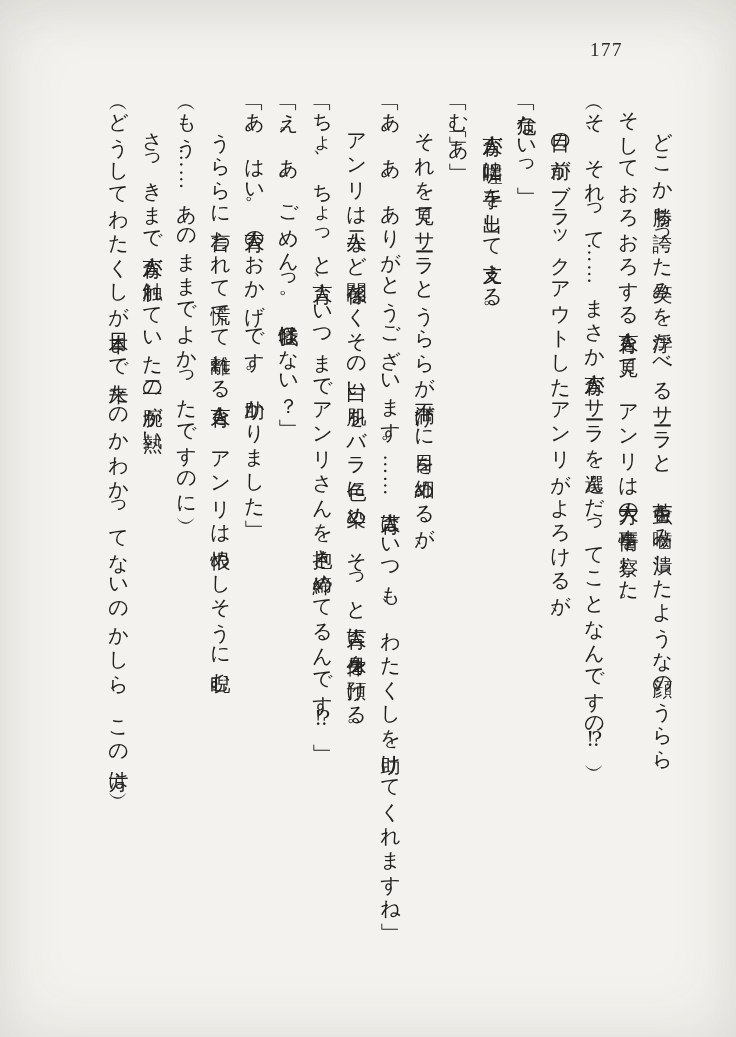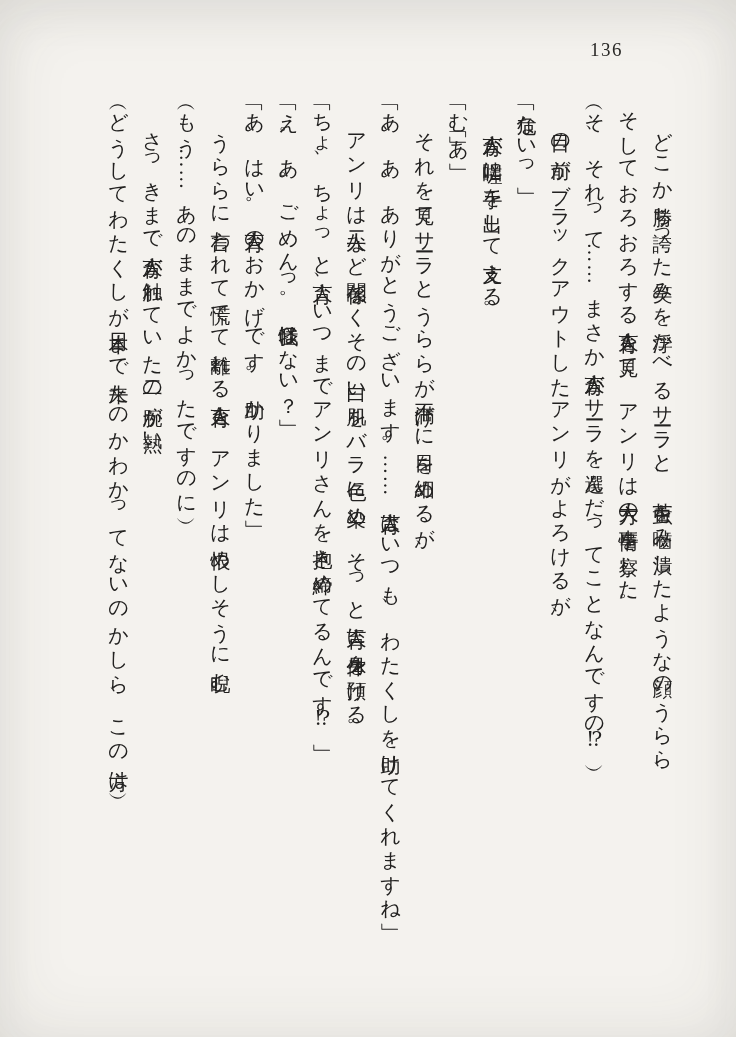--- a/index.html
+++ b/index.html
@@ -52,21 +52,21 @@
     white-space: nowrap;
   }
   .text-block p.indent {
     text-indent: 21px;
   }
 </style>
 </head>
 <body>
 
 <div class="page">
-  <div class="page-number">136</div>
+  <div class="page-number">177</div>
 
   <div class="text-block">
 
   <p class="indent">どこか勝ち誇った笑みを浮かべるサーラと、苦虫を嚙み潰したような顔のうらら、</p>
       <p>そしておろおろする育人を見て、アンリは大方の事情を察した。</p>
       <p>（そ、それって……まさか育人がサーラを選んだってことなんですの⁉）</p>
       <p class="indent">目の前がブラックアウトしたアンリがよろけるが、</p>
       <p>「危ないっ」</p>
       <p class="indent">育人が咄嗟に手を出して支える。</p>
       <p>「む」「あ」</p>

